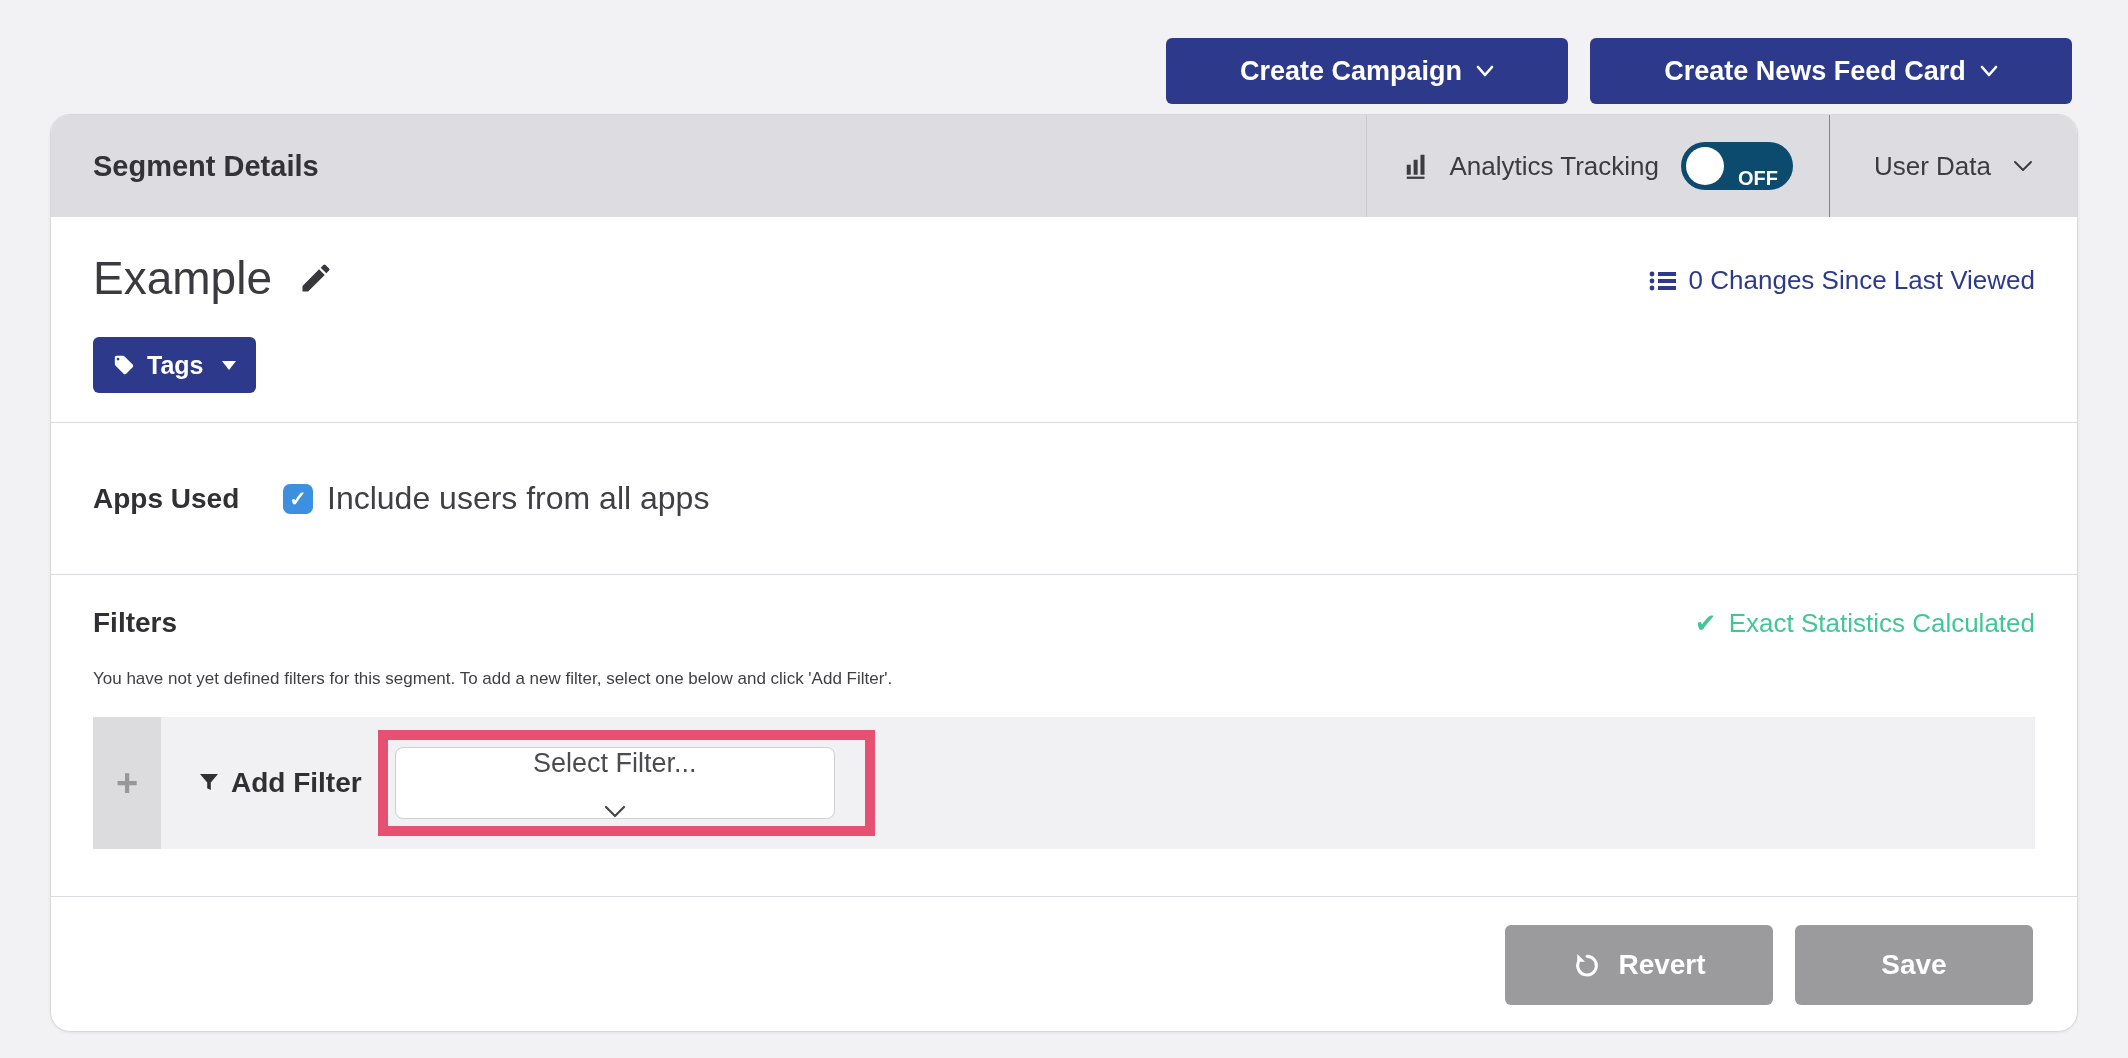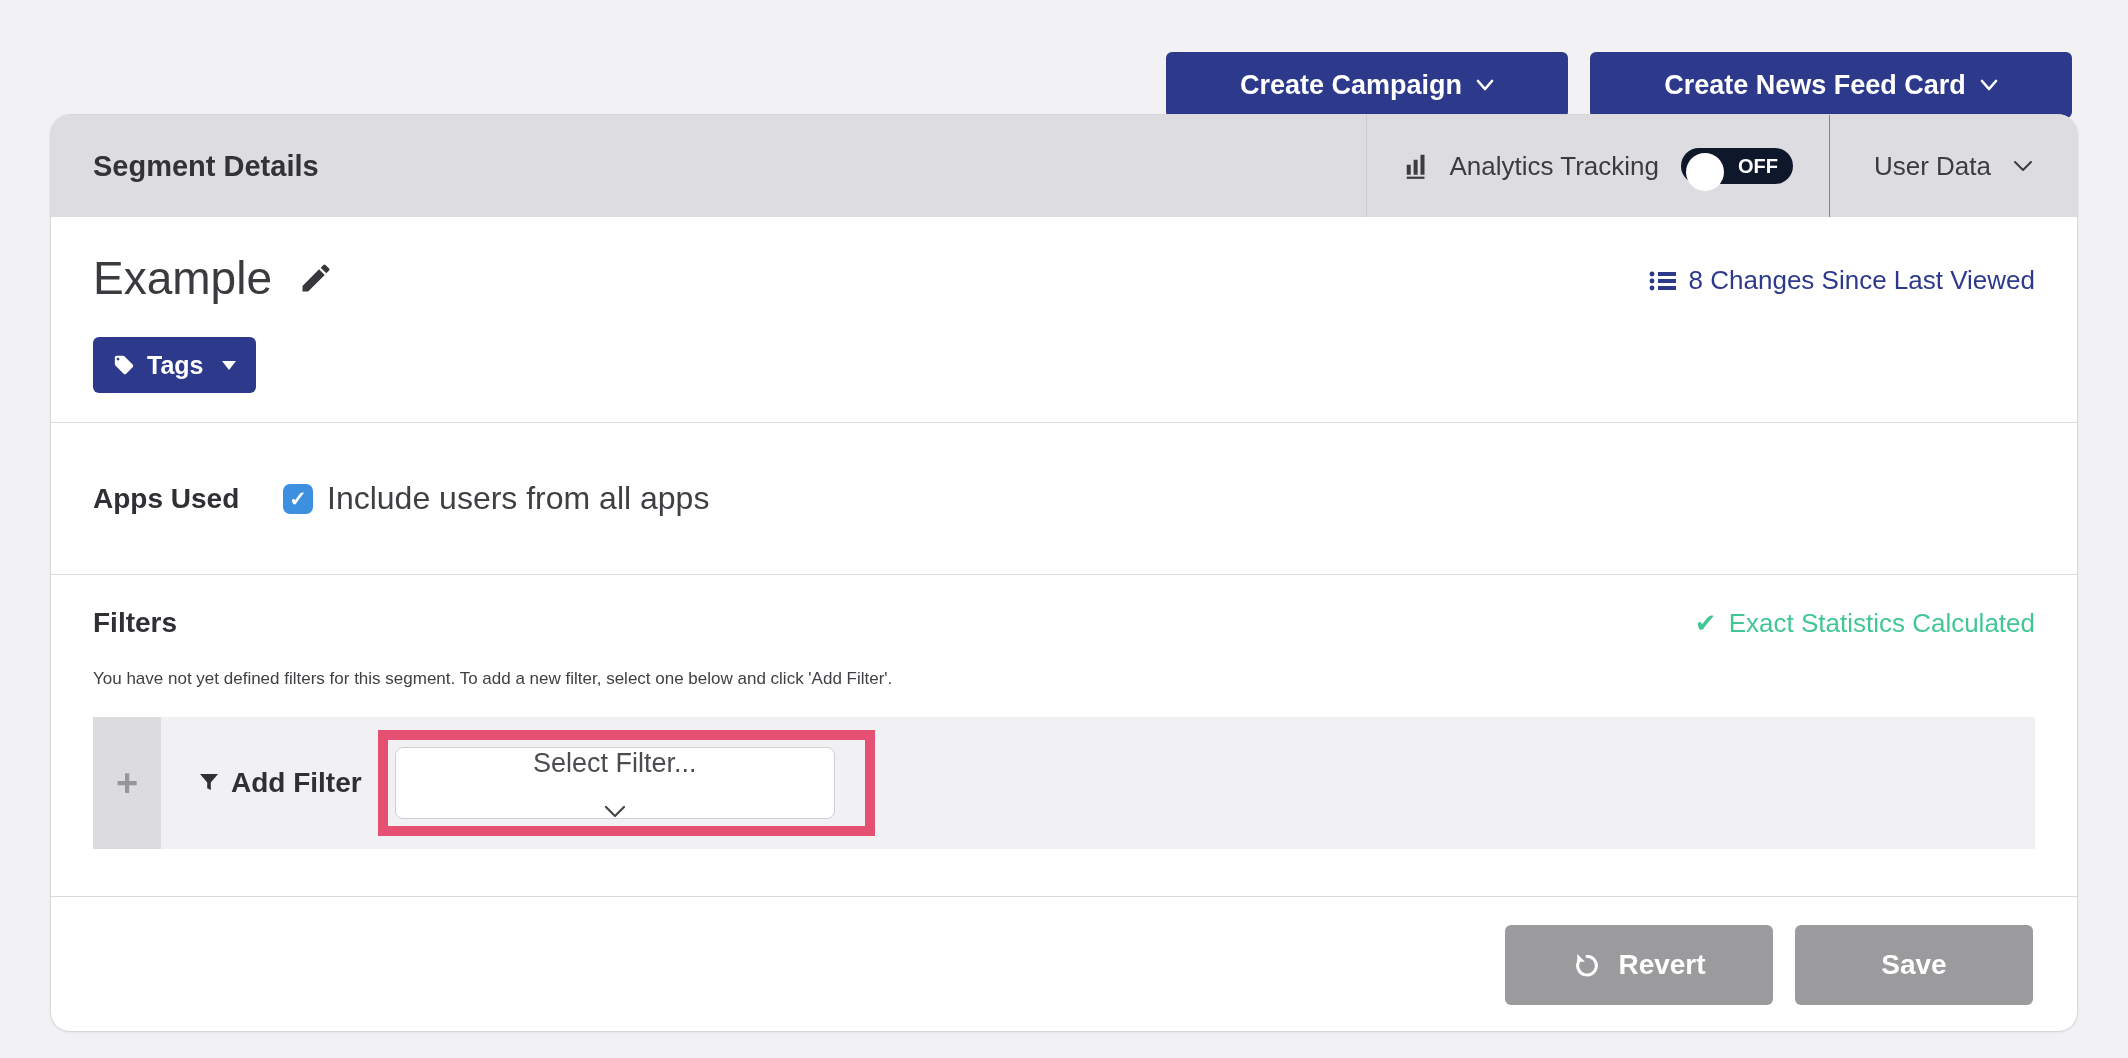--- a/index.html
+++ b/index.html
@@ -4,43 +4,43 @@
 <style>
   * { margin:0; padding:0; box-sizing:border-box; }
   html,body { width:2128px; height:1058px; }
   body {
     background:#f2f2f5;
     font-family:"Liberation Sans", sans-serif;
     position:relative;
     overflow:hidden;
     color:#3a3a3f;
   }
-  .top-actions { position:absolute; top:52px; right:56px; display:flex; gap:22px; }
+  .top-actions { position:absolute; top:38px; right:56px; display:flex; gap:22px; }
   .btn-primary {
     background:#2d3a8c; color:#fff; border:none; border-radius:6px;
     height:66px; font-size:27px; font-weight:bold;
     display:flex; align-items:center; justify-content:center; gap:14px;
     font-family:inherit; cursor:pointer;
   }
   .btn-campaign { width:402px; }
   .btn-newsfeed { width:482px; }
 
   .panel {
     position:absolute; left:50px; top:114px; width:2028px; height:918px;
     background:#fff; border:1px solid #d8d8dc; border-radius:20px;
     box-shadow:0 1px 3px rgba(0,0,0,0.06); overflow:hidden;
   }
   .panel-header { height:102px; background:#dcdce1; display:flex; align-items:stretch; }
   .ph-title { flex:1; display:flex; align-items:center; padding-left:42px;
     font-size:29px; font-weight:bold; color:#323237; }
   .ph-analytics { display:flex; align-items:center; gap:16px; padding:0 36px;
     border-left:1px solid #c9c9cf; }
   .ph-analytics .label { font-size:26px; color:#3b3b40; }
-  .toggle { width:112px; height:36px; border-radius:24px; background:#0f172a;
-    position:relative; display:flex; align-items:center; justify-content:flex-end;
+  .toggle { width:112px; height:48px; border-radius:24px; background:#0c4a6e;
+    position:relative; display:flex; align-items:flex-end; justify-content:flex-end;
     padding-right:15px; color:#fff; font-size:20px; font-weight:bold; cursor:pointer;
     margin-left:6px; }
   .toggle .knob { position:absolute; left:5px; top:5px; width:38px; height:38px;
     background:#fff; border-radius:50%; }
   .ph-user { display:flex; align-items:center; gap:22px; padding:0 44px;
     border-left:1px solid #d946ef; font-size:26px; color:#3b3b40; cursor:pointer; }
 
   .section { padding:0 42px; border-bottom:1px solid #dcdce0; }
   .sec-title-area { height:206px; padding-top:34px; }
   .title-row { display:flex; justify-content:space-between; align-items:flex-start; }
@@ -155,21 +155,21 @@
         <span>
           <svg width="28" height="24" viewBox="0 0 28 24">
             <circle cx="3" cy="5" r="2.4" fill="#2d3a8c"></circle>
               <rect x="9" y="3" width="18" height="4" fill="#2d3a8c"></rect>
             <circle cx="3" cy="12" r="2.4" fill="#2d3a8c"></circle>
               <rect x="9" y="10" width="18" height="4" fill="#2d3a8c"></rect>
             <circle cx="3" cy="19" r="2.4" fill="#2d3a8c"></circle>
               <rect x="9" y="17" width="18" height="4" fill="#2d3a8c"></rect>
           </svg>
         </span>
-        <span>8 Changes Since Last Viewed</span>
+        <span>0 Changes Since Last Viewed</span>
       </div>
     </div>
     <button class="tags-btn">
       <span>
         <svg width="22" height="22" viewBox="0 0 24 24">
             <path d="M21.41 11.58l-9-9C12.05 2.22 11.55 2 11 2H4c-1.1 0-2 .9-2 2v7c0 .55.22 1.05.59 1.42l9 9c.36.36.86.58 1.41.58.55 0 1.05-.22 1.41-.59l7-7c.37-.36.59-.86.59-1.41 0-.55-.23-1.06-.59-1.42zM5.5 7C4.67 7 4 6.33 4 5.5S4.67 4 5.5 4 7 4.67 7 5.5 6.33 7 5.5 7z" fill="#fff"></path>
           </svg>
       </span>
       <span>Tags</span>
       <span style="margin-left:6px">

